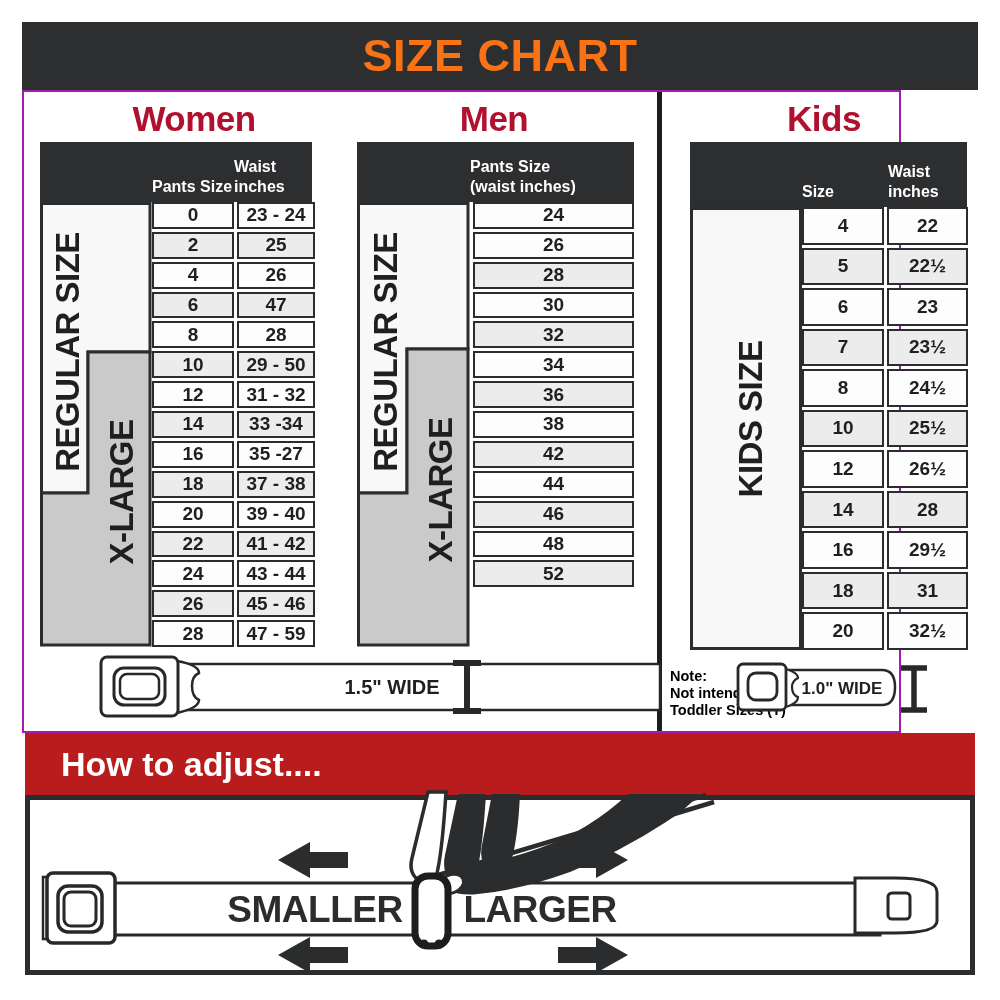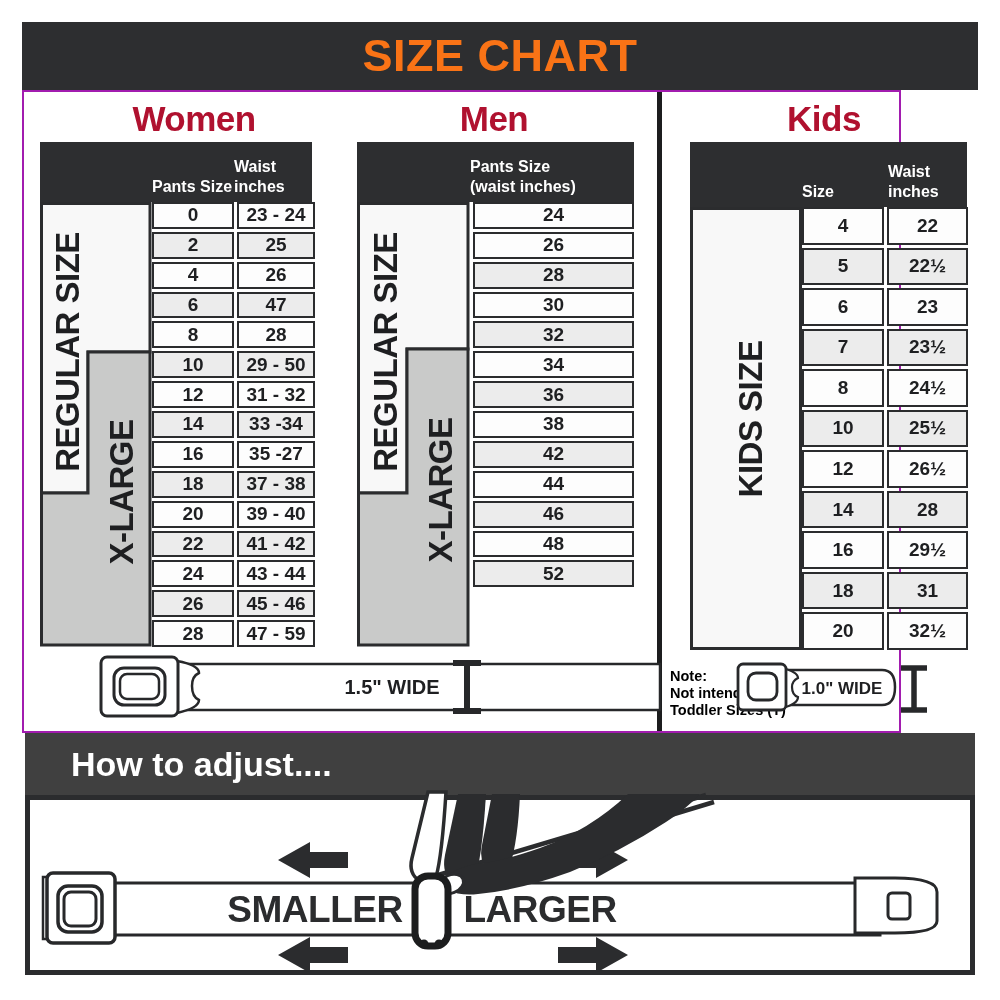--- a/index.html
+++ b/index.html
@@ -46,22 +46,22 @@
 
   svg text { font-family:"Liberation Sans", sans-serif; }
   .labelsvg { position:absolute; overflow:visible; }
   .rot-label { font-size:33px; font-weight:700; fill:#1e1f21; letter-spacing:-0.5px; }
 
   .kids-note {
     position:absolute; left:670px; top:668px; width:120px; font-size:14.5px; font-weight:600;
     line-height:1.18; white-space:pre-line; color:#000000;
   }
   .adjustbar {
-    position:absolute; left:25px; top:733px; width:950px; height:62px; background:#404040;
-    color:#fff; display:flex; align-items:center; padding-left:46px;
+    position:absolute; left:25px; top:733px; width:950px; height:62px; background:#b91c1c;
+    color:#fff; display:flex; align-items:center; padding-left:36px;
     font-size:34px; font-weight:700; z-index:1;
   }
   .adjustbox {
     position:absolute; left:25px; top:795px; width:950px; height:180px;
     background:#fff; border:5px solid #2b2c2e; z-index:0;
   }
   .adjust-illu { position:absolute; left:30px; top:737px; width:940px; height:238px; z-index:3; overflow:visible; }
   .beltsvg { position:absolute; overflow:visible; z-index:2; }
 </style>
 </head>

